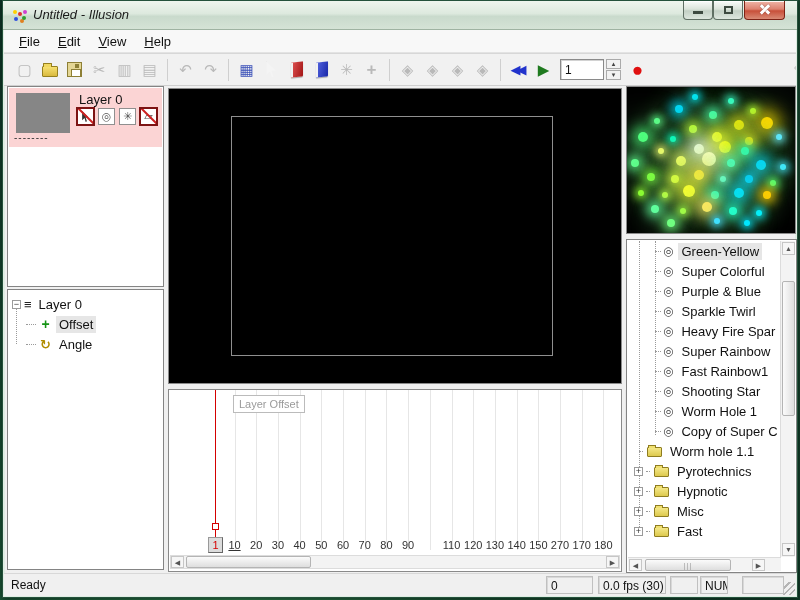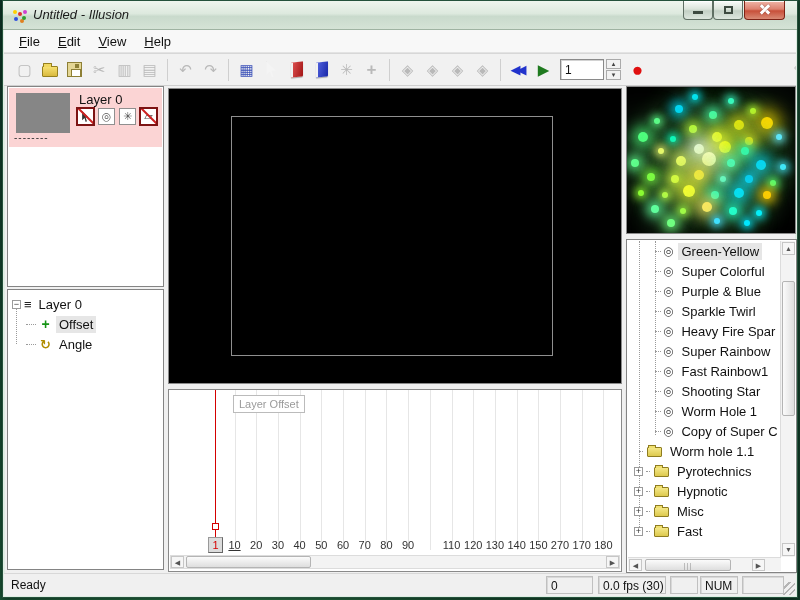--- a/index.html
+++ b/index.html
@@ -501,18 +501,18 @@
         <div class="sb-btn" id="ps-sb-right" style="right:16px; top:1px;">▶</div>
       </div>
     </div>
 
     <div class="statusbar" id="statusbar">
       <span class="status-msg">Ready</span>
       <div class="grip"></div>
     <div class="status-pane" style="left: 542px; width: 47px;">0</div>
         <div class="status-pane" style="left: 594px; width: 68px;">0.0 fps (30)</div>
         <div class="status-pane" style="left: 666px; width: 28px;"></div>
-        <div class="status-pane" style="left: 696px; width: 38px;">NUM</div>
+        <div class="status-pane" style="left: 696px; width: 28px;">NUM</div>
         <div class="status-pane" style="left: 738px; width: 42px;"></div>
       </div>
 
   </div>
 </div>
 
 </body></html>

